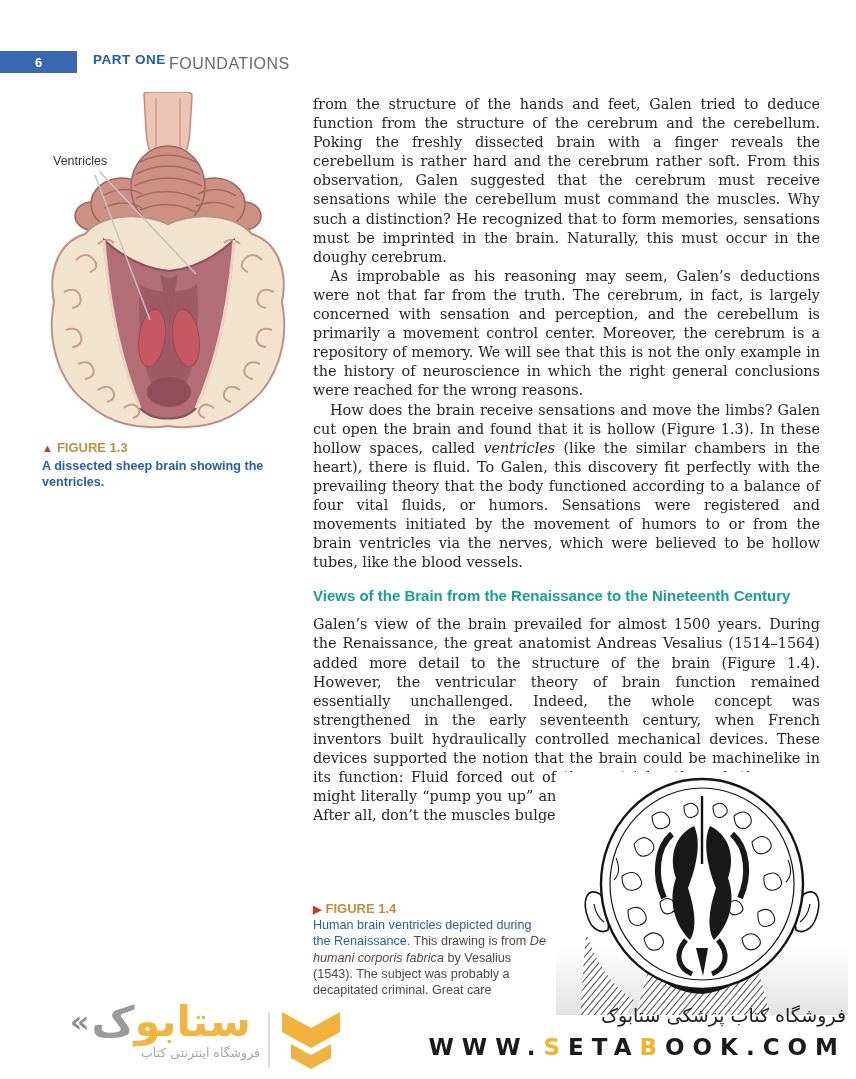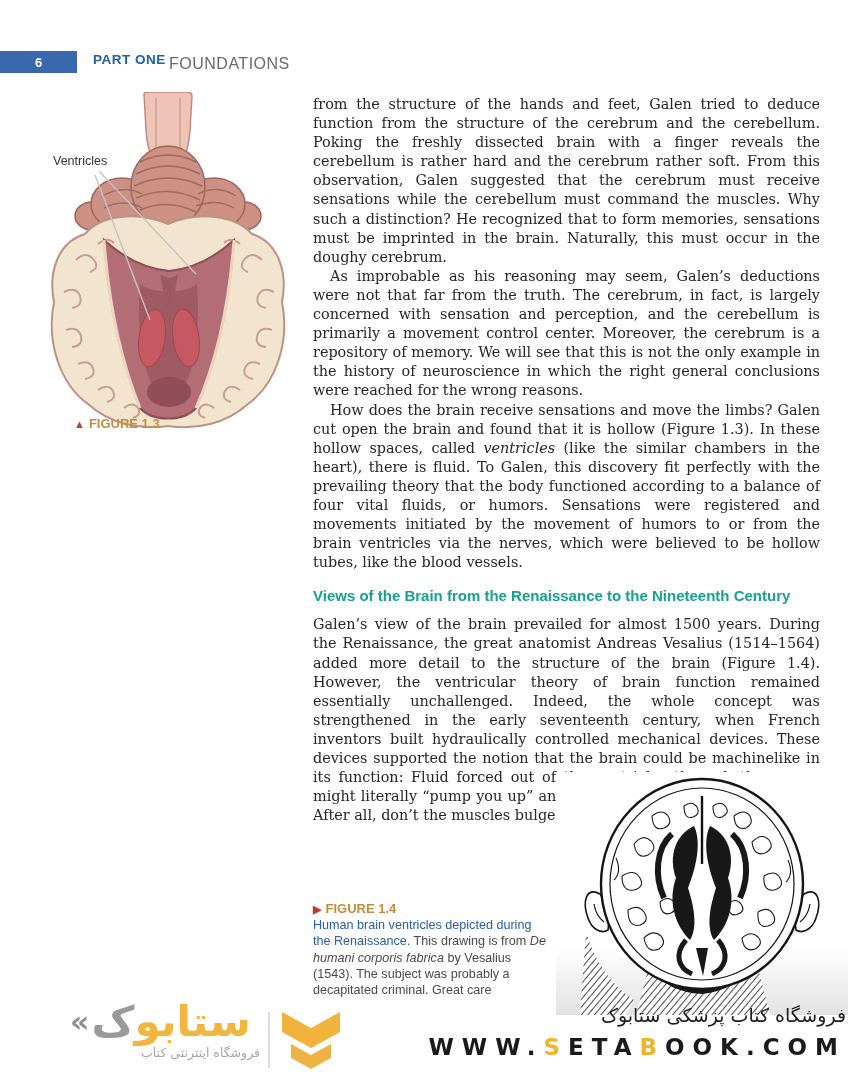--- a/index.html
+++ b/index.html
@@ -9,21 +9,21 @@
   
   .pagenum-bar{position:absolute;left:0;top:51px;width:77px;height:22px;background:#3a68ae;
                color:#ffffff;font-weight:bold;font-size:13px;display:flex;align-items:center;justify-content:center;}
   .part-label{position:absolute;left:93px;top:52px;color:#1e5fae;font-weight:bold;font-size:13.5px;letter-spacing:.5px;}
   .part-title{position:absolute;left:169px;top:55px;color:#6a6a6a;font-size:16px;letter-spacing:.5px;}
 
   
   .fig13-wrap{position:absolute;left:40px;top:92px;width:258px;height:340px;}
   .fig13-wrap svg{position:absolute;left:0;top:0;}
   .ventricles-label{position:absolute;left:13px;top:62px;font-size:12.5px;color:#333333;}
-  .fig13-caption{position:absolute;left:42px;top:416px;width:250px;margin-left:32px;}
+  .fig13-caption{position:absolute;left:42px;top:440px;width:250px;}
   .fig-label-row{font-size:13px;font-weight:bold;color:#c18f3c;}
   .fig-marker{color:#c13b33;font-size:11px;margin-right:4px;}
   .fig13-text{margin-top:3px;font-size:12.6px;line-height:16px;font-weight:bold;color:#2660ab;}
 
   
   .text-col{position:absolute;left:313px;top:95px;width:507px;
             font-family:"DejaVu Serif","Liberation Serif",serif;
             font-size:14.4px;line-height:19.1px;color:#262626;text-align:justify;}
   .text-col p{margin:0;}
   .text-col p.indent{text-indent:17px;}
@@ -123,20 +123,21 @@
       <line x1="55" y1="83" x2="110" y2="228" stroke="#c3c3c3" stroke-width="1.4"></line>
       <line x1="59" y1="79" x2="156" y2="182" stroke="#c3c3c3" stroke-width="1.4"></line>
     </svg>
     <div class="ventricles-label">Ventricles</div>
   </div>
 
   <div class="fig13-caption">
     <div class="fig-label-row">
       <span class="fig-marker">▲</span><span>FIGURE 1.3</span>
     </div>
+    <div class="fig13-text">A dissected sheep brain showing the ventricles.</div>
   </div>
 
   <div class="text-col">
     <p>from the structure of the hands and feet, Galen tried to deduce function from the structure of the cerebrum and the cerebellum. Poking the freshly dissected brain with a finger reveals the cerebellum is rather hard and the cerebrum rather soft. From this observation, Galen suggested that the cerebrum must receive sensations while the cerebellum must command the muscles. Why such a distinction? He recognized that to form memories, sensations must be imprinted in the brain. Naturally, this must occur in the doughy cerebrum.</p>
     <p class="indent">As improbable as his reasoning may seem, Galen’s deductions were not that far from the truth. The cerebrum, in fact, is largely concerned with sensation and perception, and the cerebellum is primarily a movement control center. Moreover, the cerebrum is a repository of memory. We will see that this is not the only example in the history of neuroscience in which the right general conclusions were reached for the wrong reasons.</p>
     <p class="indent"><span>How does the brain receive sensations and move the limbs? Galen cut open the brain and found that it is hollow (Figure 1.3). In these hollow spaces, called </span><span class="it">ventricles</span><span> (like the similar chambers in the heart), there is fluid. To Galen, this discovery fit perfectly with the prevailing theory that the body functioned according to a balance of four vital fluids, or humors. Sensations were registered and movements initiated by the movement of humors to or from the brain ventricles via the nerves, which were believed to be hollow tubes, like the blood vessels.</span></p>
     <h2 class="section-heading">Views of the Brain from the Renaissance to the Nineteenth Century</h2>
     <p>Galen’s view of the brain prevailed for almost 1500 years. During the Renaissance, the great anatomist Andreas Vesalius (1514–1564) added more detail to the structure of the brain (Figure 1.4). However, the ventricular theory of brain function remained essentially unchallenged. Indeed, the whole concept was strengthened in the early seventeenth century, when French inventors built hydraulically controlled mechanical devices. These devices supported the notion that the brain could be machinelike in its function: Fluid forced out of the ventricles through the nerves might literally “pump you up” and cause the movement of the limbs. After all, don’t the muscles bulge when they contract?</p>
   </div>
 

